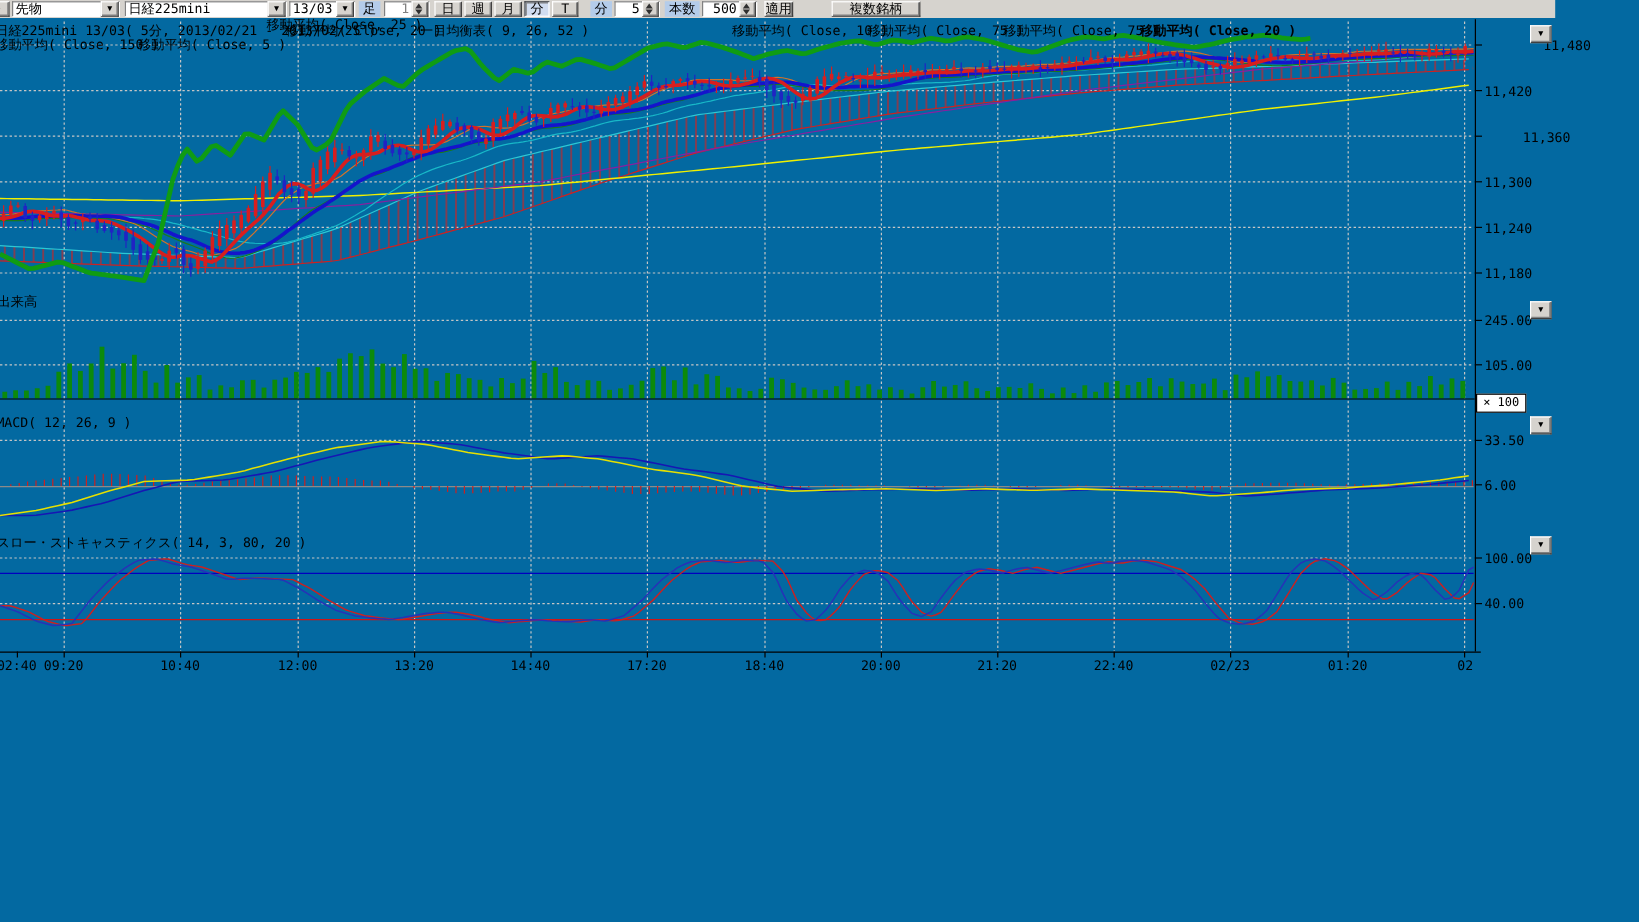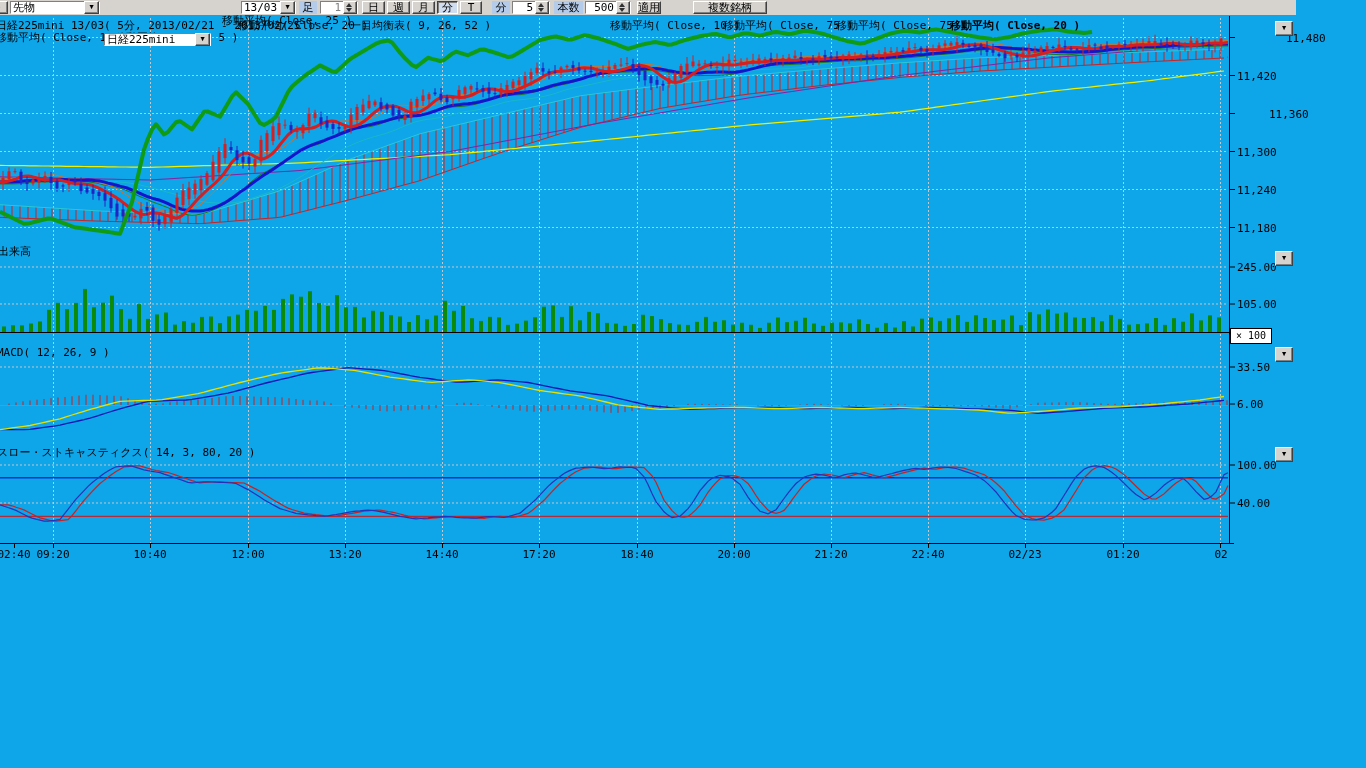--- a/index.html
+++ b/index.html
@@ -1,16 +1,16 @@
 <!DOCTYPE html>
 <html><head>
 <meta charset="utf-8">
 <style>
   html,body{margin:0;padding:0;background:#fff;}
-  #app{position:relative;width:1366px;height:768px;background:#0ea5e9;overflow:hidden;
+  #app{position:relative;width:1366px;height:768px;background:#0369a1;overflow:hidden;
        font-family:"DejaVu Sans Mono","Liberation Mono",monospace;font-size:11px;color:#000;}
   
   #toolbar{position:absolute;left:0;top:0;width:1296px;height:15px;background:#d6d3ce;z-index:30;}
   .tb{position:absolute;top:1px;height:13px;box-sizing:border-box;font-size:11px;line-height:11px;}
   .bev-out{background:#d6d3ce;border-top:1px solid #fff;border-left:1px solid #fff;
            border-right:1px solid #404040;border-bottom:1px solid #404040;
            box-shadow:inset -1px -1px 0 #808080;}
   .bev-in{background:#d0dcf0;border-top:1px solid #404040;border-left:1px solid #404040;
           border-right:1px solid #fff;border-bottom:1px solid #fff;
           box-shadow:inset 1px 1px 0 #808080;}
@@ -42,21 +42,21 @@
 <body>
 
 <div id="app">
 
   <div id="toolbar">
     <div class="tb bev-out" style="left:-5px;width:13px;"><span class="cbtn">▼</span></div>
     <div class="tb field combo" style="left:10px;width:90px;">
       <span class="ct">先物</span>
       <span class="cbtn bev-out">▼</span>
     </div>
-    <div class="tb field combo" style="left:104px;width:107px;margin-top:32px;">
+    <div class="tb field combo" style="left:104px;width:135px;">
       <span class="ct">日経225mini</span>
       <span class="cbtn bev-out">▼</span>
     </div>
     <div class="tb field combo" style="left:241px;width:55px;">
       <span class="ct">13/03</span>
       <span class="cbtn bev-out">▼</span>
     </div>
     <div class="tb bluelab" style="left:299px;width:18px;">足</div>
     <div class="tb field spin" style="left:320px;width:38px;">
       <span class="sval gray">1</span>

